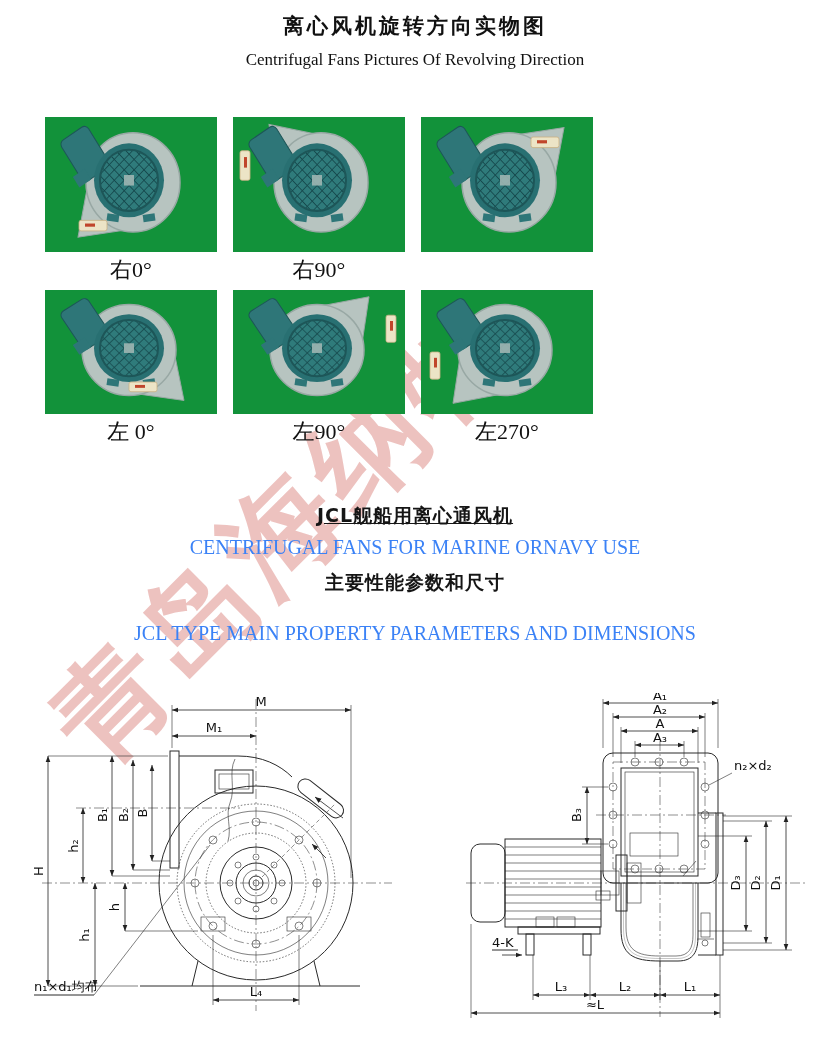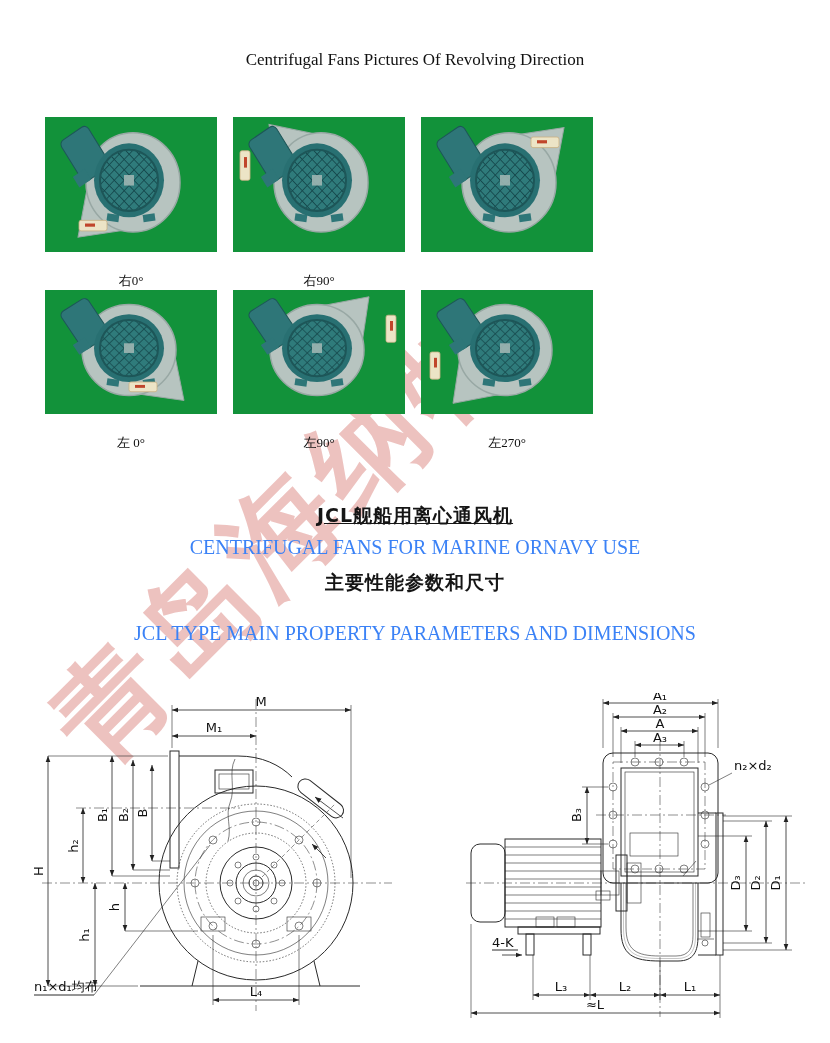--- a/index.html
+++ b/index.html
@@ -9,21 +9,21 @@
   .title-zh{top:12px;font-family:"DejaVu Sans",sans-serif;font-weight:bold;font-size:21px;color:#111;letter-spacing:3px;}
   .title-en{top:50px;font-size:17px;color:#111;}
   .h-zh{font-family:"DejaVu Sans",sans-serif;font-weight:bold;font-size:19px;color:#151515;letter-spacing:1px;}
   .h-en{font-size:20px;color:#3b82f6;}
   .hzh1{top:503px;text-decoration:underline;} .hen1{top:536px;} .hzh2{top:570px;} .hen2{top:602px;margin-top:20px;}
   .row{position:absolute;left:45px;display:flex;gap:16px;z-index:2;}
   .row1{top:117px;} .row2{top:290px;justify-content:flex-end;}
   figure{margin:0;width:172px;}
   .fanphoto{display:block;width:172px;}
   .row1 .fanphoto{height:135px;} .row2 .fanphoto{height:124px;}
-  figcaption{text-align:center;font-size:13px;color:#111;padding-top:20px;height:20px;}
+  figcaption{text-align:center;font-size:22px;color:#111;padding-top:3px;height:20px;}
   .watermark{position:absolute;left:125px;top:645px;height:150px;line-height:150px;
     transform-origin:0 100%;transform:rotate(-45deg);white-space:nowrap;z-index:1;
     font-family:"DejaVu Sans",sans-serif;font-weight:bold;font-size:112px;letter-spacing:8px;
     color:rgba(219,133,128,0.5);}
   .draw{position:absolute;z-index:2;}
   .dl{left:30px;top:693px;width:370px;height:325px;}
   .dr{left:458px;top:693px;width:372px;height:330px;}
   .s{stroke:#2a2a2a;stroke-width:1;fill:none;}
   .st{stroke:#2a2a2a;stroke-width:0.6;fill:none;}
   .dim{stroke:#222;stroke-width:0.8;fill:none;}
@@ -65,20 +65,21 @@
       </g>
       <g id="sticker">
         <rect x="-14" y="-5" width="28" height="10" rx="2" fill="#ece4c6" stroke="#c9b183" stroke-width="0.8"></rect>
         <rect x="-8" y="-2" width="10" height="3" fill="#c0452b"></rect>
       </g>
     </defs>
   </svg>
 
   <div class="watermark">青岛海纳特</div>
 
+  <div class="ctext title-zh">离心风机旋转方向实物图</div>
   <div class="ctext title-en">Centrifugal Fans Pictures Of Revolving Direction</div>
 
   <div class="row row1">
     <figure>
       <svg class="fanphoto" viewBox="0 0 172 128" preserveAspectRatio="none">
         <rect width="172" height="128" fill="#12923a"></rect>
         <g transform="rotate(0 88 62)">
             <use href="#casing"></use>
           </g>
         <use href="#motor"></use>

